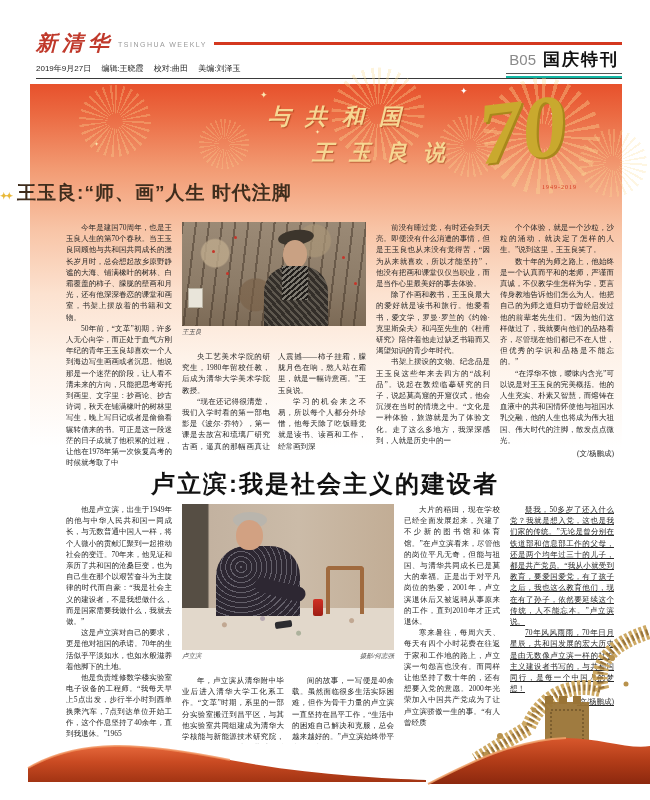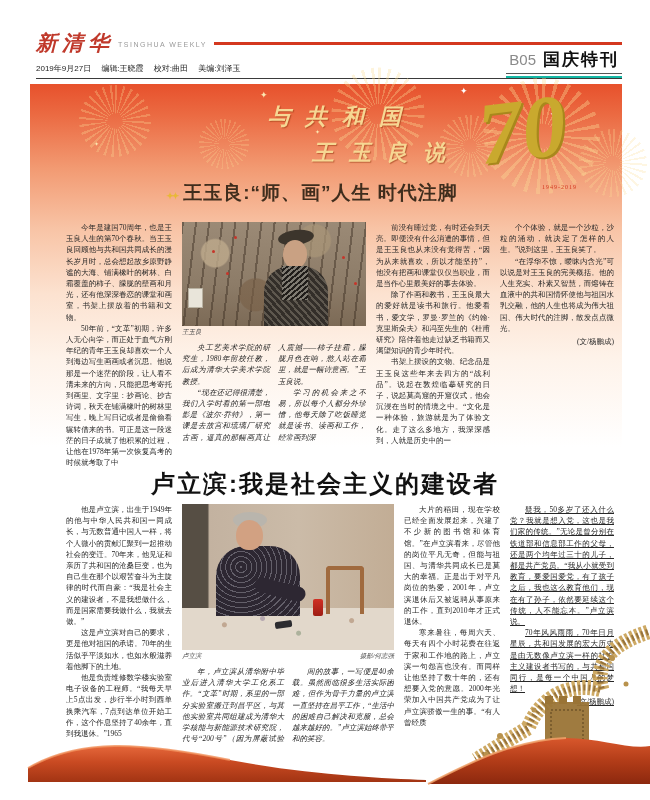--- a/index.html
+++ b/index.html
@@ -29,34 +29,34 @@
               mask:radial-gradient(circle,transparent 0 14%,#000 15% 68%,transparent 69%);}
   .st{position:absolute;color:#fbe7b0;font-size:9px;}
   .slogan1,.slogan2{position:absolute;font-weight:bold;font-style:italic;color:#f6d793;
         letter-spacing:15px;font-size:22px;text-shadow:1px 1px 1px rgba(150,55,15,.55);white-space:nowrap;}
   .slogan1{left:238px;top:18px;}
   .slogan2{left:282px;top:54px;}
   .logo70{position:absolute;left:448px;top:2px;font-size:88px;line-height:88px;font-weight:900;font-style:italic;
         color:#c9a92e;transform:rotate(-7deg);text-shadow:2px 2px 0 #a8881c;font-family:"Liberation Serif",serif;}
   .logo-years{position:absolute;left:512px;top:100px;font-size:6px;color:#d4381f;letter-spacing:1px;}
 
-  .headline1{position:absolute;left:0;top:180px;width:624px;text-align:center;font-size:19px;font-weight:900;
+  .headline1{position:absolute;left:0;top:180px;width:624px;text-align:left;font-size:19px;font-weight:900;
         color:#3f2d1d;letter-spacing:1px;font-family:"Liberation Sans",sans-serif;}
   .hl-stars{color:#e8b838;font-size:9px;margin-right:6px;letter-spacing:-2px;}
   .headline2{position:absolute;left:0;top:468px;width:650px;text-align:center;font-size:24px;font-weight:900;
         color:#111;letter-spacing:2px;font-family:"Liberation Sans",sans-serif;}
 
   
   .art{position:absolute;left:66px;width:548px;display:flex;justify-content:space-between;overflow:hidden;}
   .art1{top:222px;height:248px;}
   .art2{top:504px;height:240px;}
   .col{font-size:7.5px;line-height:11.2px;color:#272727;text-align:justify;overflow:hidden;}
   .col p{margin:0;text-indent:2em;}
   .byline{display:block;text-align:right;text-indent:0;font-size:7.5px;color:#272727;margin-top:2px;}
-  .midtext{columns:2;column-gap:8px;margin-top:5px;overflow:hidden;font-style:italic;}
+  .midtext{columns:2;column-gap:8px;margin-top:14px;overflow:hidden;}
   .caption{font-size:6.5px;color:#4a4a4a;font-style:italic;margin-top:2px;display:flex;justify-content:space-between;}
 
   
   .photo{position:relative;overflow:hidden;}
   .photo1{width:100%;height:104px;
       background:
         radial-gradient(circle at 18% 30%,rgba(190,170,140,.8) 0 8%,transparent 9%),
         radial-gradient(circle at 72% 18%,rgba(170,150,120,.7) 0 10%,transparent 11%),
         radial-gradient(circle at 40% 70%,rgba(120,95,70,.6) 0 12%,transparent 13%),
         repeating-linear-gradient(97deg,rgba(58,44,32,.45) 0 2px,rgba(0,0,0,0) 2px 13px),
@@ -161,20 +161,21 @@
         </div>
     </div>
     <div class="col" style="width:114px;">
         <p>前没有睡过觉，有时还会到天亮。即便没有什么消遣的事情，但是王玉良也从来没有觉得苦，“因为从来就喜欢，所以才能坚持”，他没有把画和课堂仅仅当职业，而是当作心里最美好的事去体验。</p>
         <p>除了作画和教书，王玉良最大的爱好就是读书和旅行。他爱看书，爱文学，罗曼·罗兰的《约翰·克里斯朵夫》和冯至先生的《杜甫研究》陪伴着他走过缺乏书籍而又渴望知识的青少年时代。</p>
         <p>书架上摆设的文物、纪念品是王玉良这些年来去四方的“战利品”。说起在敦煌临摹研究的日子，说起莫高窟的开窟仪式，他会沉浸在当时的情境之中。“文化是一种体验，旅游就是为了体验文化。走了这么多地方，我深深感到，人就是历史中的一</p>
       </div>
     <div class="col" style="width:114px;position:relative;">
       <div>
           <p>个个体验，就是一个沙粒，沙粒的涌动，就决定了怎样的人生。”说到这里，王玉良笑了。</p>
+          <p>数十年的为师之路上，他始终是一个认真而平和的老师，严谨而真诚，不仅教学生怎样为学，更言传身教地告诉他们怎么为人。他把自己的为师之道归功于曾经启发过他的前辈老先生们。“因为他们这样做过了，我就要向他们的品格看齐，尽管现在他们都已不在人世，但优秀的学识和品格是不能忘的。”</p>
           <p>“在浮华不惊，曖昧内含光”可以说是对王玉良的完美概括。他的人生充实、朴素又智慧，而熔铸在血液中的共和国情怀使他与祖国水乳交融，他的人生也将成为伟大祖国、伟大时代的注脚，散发点点微光。</p>
         </div>
       <span class="byline">(文/杨鹏成)</span>
     </div>
   </div>
 
   <div class="headline2">卢立滨:我是社会主义的建设者</div>
 
   <div class="art art2">
     <div class="col" style="width:106px;">

